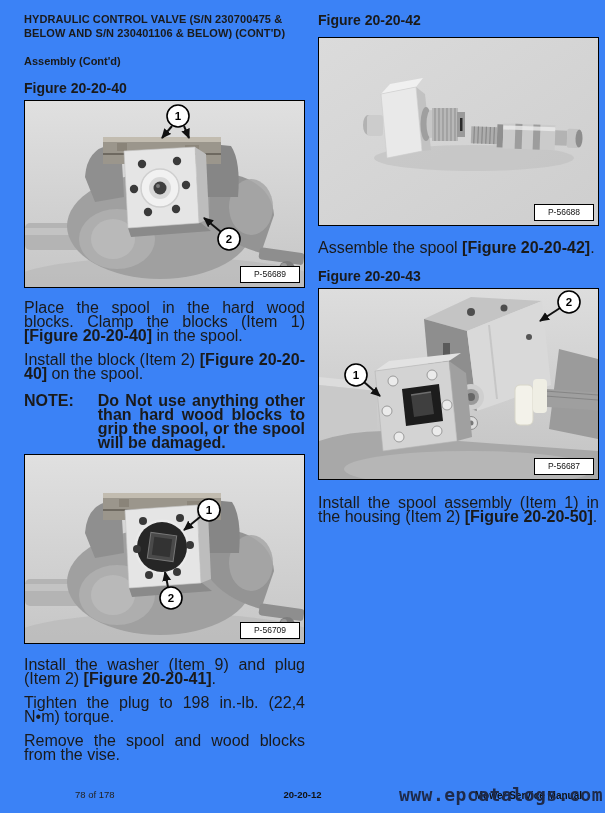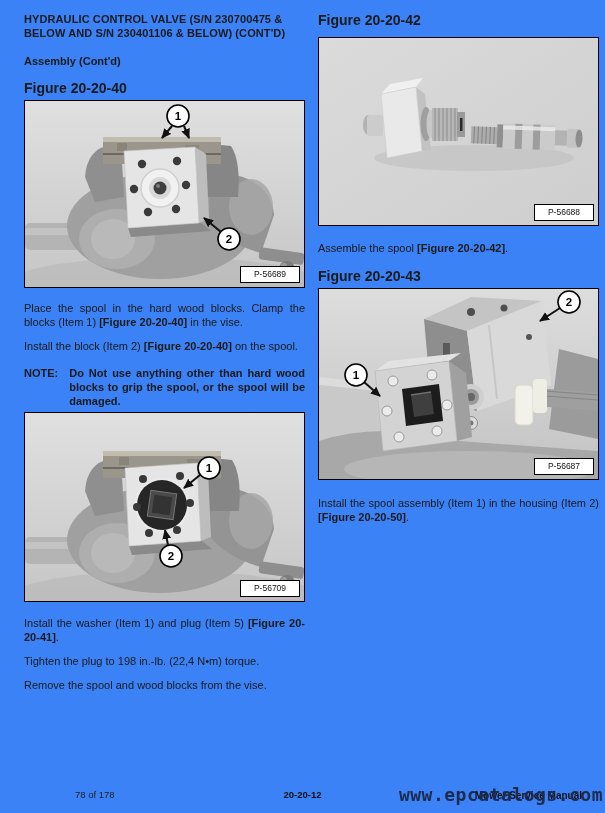--- a/index.html
+++ b/index.html
@@ -15,25 +15,25 @@
   .fig-caption { font-size:14px; font-weight:bold; margin-top:13px; }
   .fig-caption.first { margin-top:0; }
 
   .photo { position:relative; margin-top:4px; border:1px solid #000; background:#d2d2d2; }
   .photo svg { display:block; }
   .photo-label {
     position:absolute; right:4px; bottom:4px; width:58px; height:15px; line-height:15px;
     background:#fff; border:1px solid #000; font-size:8.5px; text-align:center; color:#111;
   }
 
-  p.body { font-size:11px; line-height:14px; text-align:justify; margin:13px 0 0 0; }
+  p.body { font-size:16px; line-height:14px; text-align:justify; margin:13px 0 0 0; }
   p.body b { font-weight:bold; }
   p.tight { margin-top:10px; }
   p.note { display:flex; font-weight:bold; margin-top:13px; }
-  .note-label { flex:0 0 auto; margin-right:11px; }
+  .note-label { flex:0 0 auto; margin-right:24px; }
   .note-body  { text-align:justify; }
 
   svg text.co { font-size:11.5px; font-weight:bold; fill:#000; text-anchor:middle; font-family:"Liberation Sans", sans-serif; }
 
   footer { position:absolute; left:0; top:783px; width:605px; height:24px; font-size:9.5px; }
   .page-info { position:absolute; left:75px; top:6px; color:#222; }
   .doc-code  { position:absolute; left:0; width:605px; top:6px; text-align:center; font-weight:bold; color:#111; }
   .manual-title { position:absolute; right:23px; top:7px; font-weight:bold; font-size:10px; color:#111; z-index:1; }
   .watermark {
     position:absolute; right:2px; top:1px; z-index:2;
@@ -105,21 +105,21 @@
         </g>
         <g>
           <line x1="196" y1="131" x2="179" y2="117" stroke="#111" stroke-width="2" marker-end="url(#ar40)"></line>
           <circle cx="204" cy="138" r="11" fill="#fff" stroke="#000" stroke-width="1.6"></circle>
           <text x="204" y="142" class="co">2</text>
         </g>
       </svg>
       <div class="photo-label">P-56689</div>
     </div>
 
-    <p class="body"><span>Place the spool in the hard wood blocks. Clamp the blocks (Item 1) </span><b>[Figure 20-20-40]</b><span> in the vise.</span></p>
+    <p class="body"><span>Place the spool in the hard wood blocks. Clamp the blocks (Item 1) </span><b>[Figure 20-20-40]</b><span> in the spool.</span></p>
     <p class="body tight"><span>Install the block (Item 2) </span><b>[Figure 20-20-40]</b><span> on the spool.</span></p>
 
     <p class="body note">
       <b class="note-label">NOTE:</b>
       <b class="note-body">Do Not use anything other than hard wood blocks to grip the spool, or the spool will be damaged.</b>
     </p>
 
     <div class="photo" style="height:188px;">
       <svg width="279" height="188" viewBox="0 0 279 188">
         <defs>
@@ -174,21 +174,21 @@
         </g>
         <g>
           <line x1="143" y1="132" x2="140" y2="117" stroke="#111" stroke-width="2" marker-end="url(#ar41)"></line>
           <circle cx="146" cy="143" r="11" fill="#fff" stroke="#000" stroke-width="1.6"></circle>
           <text x="146" y="147" class="co">2</text>
         </g>
       </svg>
       <div class="photo-label">P-56709</div>
     </div>
 
-    <p class="body" style="margin-top:14px;"><span>Install the washer (Item 1) and plug (Item 5) </span><b>[Figure 20-20-41]</b><span>.</span></p>
+    <p class="body" style="margin-top:14px;"><span>Install the washer (Item 9) and plug (Item 2) </span><b>[Figure 20-20-41]</b><span>.</span></p>
     <p class="body tight"><span>Tighten the plug to 198 in.-lb. (22,4 N•m) torque.</span></p>
     <p class="body tight"><span>Remove the spool and wood blocks from the vise.</span></p>
   </div>
 
   <div class="col col-right">
 
     <div class="fig-caption first">Figure 20-20-42</div>
     <div class="photo" style="height:187px; margin-top:9px;">
       <svg width="279" height="187" viewBox="0 0 279 187">
         <defs>

